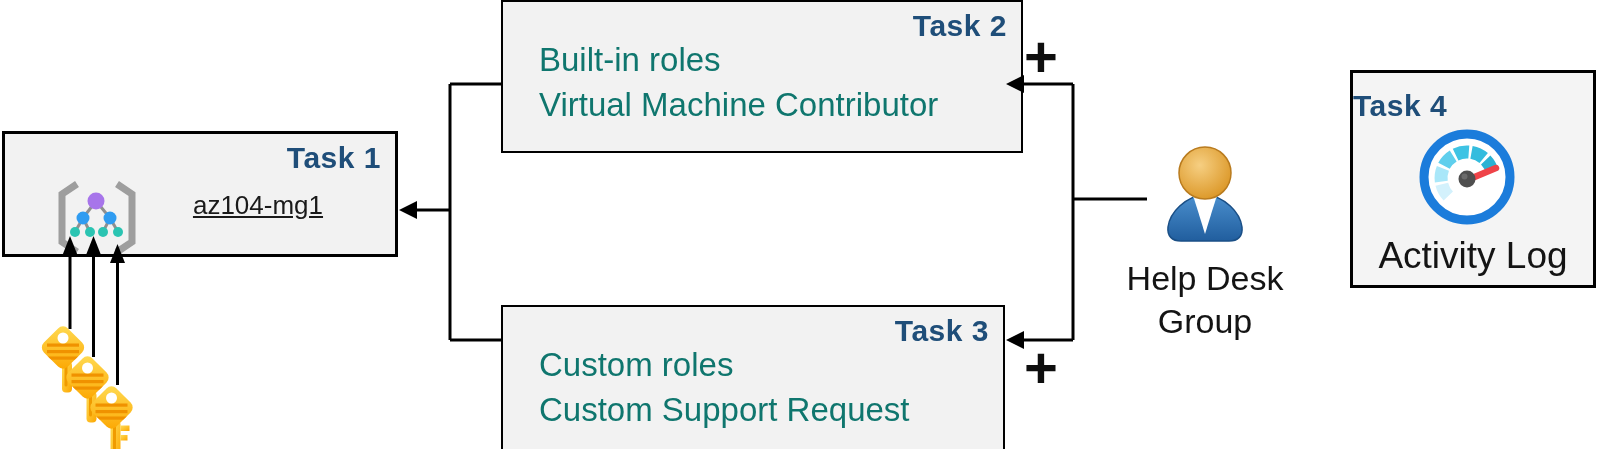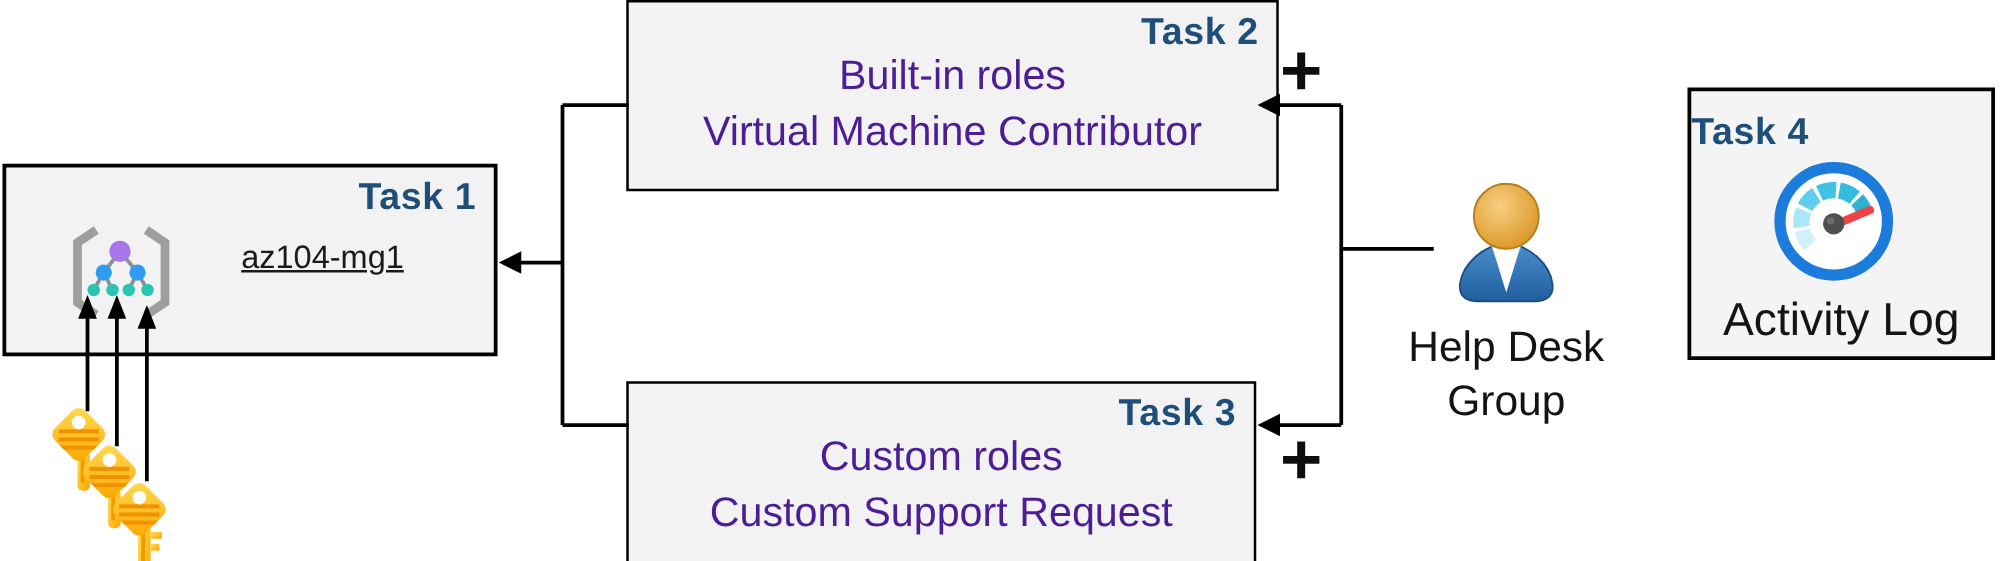--- a/index.html
+++ b/index.html
@@ -1,32 +1,32 @@
 <!DOCTYPE html>
 <html><head>
 <meta charset="utf-8">
 <style>
   html,body{margin:0;padding:0;background:#ffffff;}
   .canvas{
     position:relative;width:1606px;height:449px;background:#ffffff;
     font-family:"Liberation Sans",sans-serif;overflow:hidden;
   }
   .box{position:absolute;background:#F2F2F2;border:2px solid #000;box-sizing:border-box;}
-  .box1{left:2px;top:131px;width:396px;height:154px;border-width:3px;}
+  .box1{left:2px;top:131px;width:396px;height:126px;border-width:3px;}
   .box2{left:501px;top:0;width:522px;height:153px;}
   .box3{left:501px;top:263px;width:504px;height:153px;margin-top:42px;}
   .box4{left:1350px;top:70px;width:246px;height:218px;border-width:3px;background:#F4F4F4;}
   .task-label{
     position:absolute;top:7px;right:14px;font-size:30px;font-weight:700;color:#1F4E79;
     letter-spacing:.5px;
   }
   .box4 .task-label{left:0;right:0;top:16px;}
   .box-lines{
-    position:absolute;left:0;right:0;top:35px;text-align:center;
-    font-size:33px;line-height:45px;color:#4c1d95;
+    position:absolute;left:0;right:0;top:35px;
+    font-size:33px;line-height:45px;color:#0f766e;padding-left:36px;
   }
   .box1-title{
     position:absolute;left:118px;top:56px;width:270px;text-align:center;
     font-size:26px;color:#1A1A1A;text-decoration:underline;
   }
   .mg-wrap{position:absolute;left:44px;top:30px;width:96px;height:96px;}
   .box4-title{
     position:absolute;left:0;right:0;top:162px;text-align:center;
     font-size:37px;color:#141414;
   }

